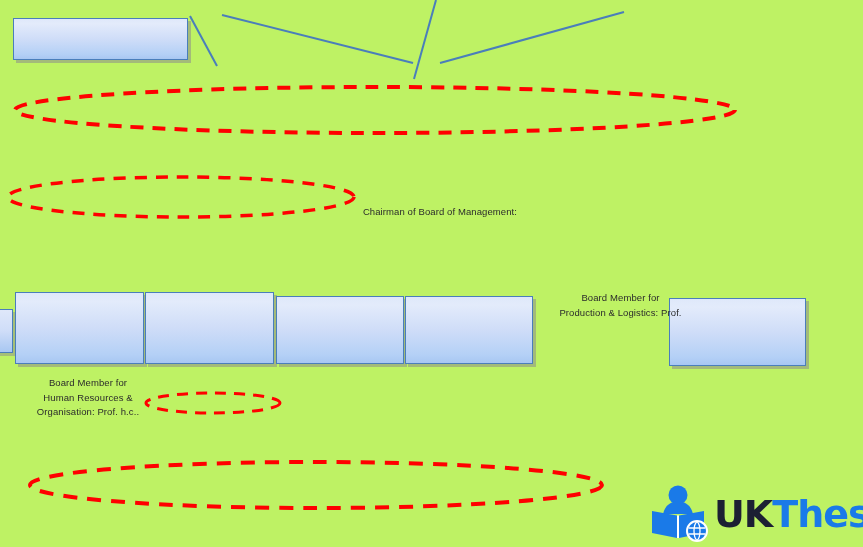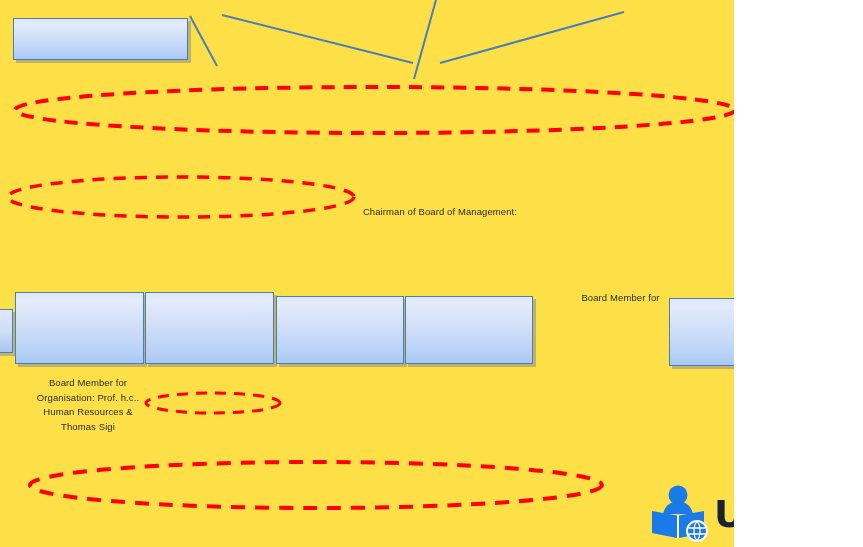--- a/index.html
+++ b/index.html
@@ -6,23 +6,23 @@
   html, body {
     margin: 0;
     padding: 0;
     background: #ffffff;
   }
   body {
     font-family: "Liberation Sans", sans-serif;
   }
   #slide {
     position: relative;
-    width: 734px;
+    width: 863px;
     height: 547px;
-    background: #fde047;
+    background: #bef264;
     overflow: hidden;
   }
   .svg-layer {
     position: absolute;
     left: 0;
     top: 0;
     width: 863px;
     height: 547px;
     pointer-events: none;
   }
@@ -100,26 +100,26 @@
       <ellipse cx="213" cy="403" rx="67" ry="10" fill="none" stroke="#ff0000" stroke-width="3" stroke-dasharray="11 8"></ellipse>
       <ellipse cx="316" cy="485" rx="286" ry="23" fill="none" stroke="#ff0000" stroke-width="4" stroke-dasharray="14 10"></ellipse>
     </svg>
 
   <div id="labels">
       <div class="label" style="left: 360px; top: 205px; width: 160px;">
         <span class="ln">Chairman of Board of Management:</span>
       </div>
       <div class="label" style="left: 543px; top: 291px; width: 155px;">
         <span class="ln">Board Member for</span>
+        <span class="ln">Production  &amp; Logistics: Prof.</span>
       </div>
       <div class="label" style="left: 13px; top: 376px; width: 150px;">
         <span class="ln">Board Member for</span>
+        <span class="ln">Human Resources &amp;</span>
         <span class="ln">Organisation: Prof. h.c..</span>
-        <span class="ln">Human Resources &amp;</span>
-        <span class="ln">Thomas Sigi</span>
       </div>
     </div>
 
   <div id="logo">
     <svg id="logo-mark" viewBox="0 0 62 58" xmlns="http://www.w3.org/2000/svg">
       <circle cx="28" cy="11" r="9.5" fill="#1a7ae8"></circle>
       <path d="M13 30 C15 21 21 17.5 28 17.5 C35 17.5 41 21 43 30 Z" fill="#1a7ae8"></path>
       <path d="M2 27 L27 31.5 L27 54 L2 49 Z" fill="#1a7ae8"></path>
       <path d="M54 27 L29 31.5 L29 54 L54 49 Z" fill="#1a7ae8"></path>
       <path d="M27 31.5 L29 31.5 L29 54 L27 54 Z" fill="#ffffff"></path>

